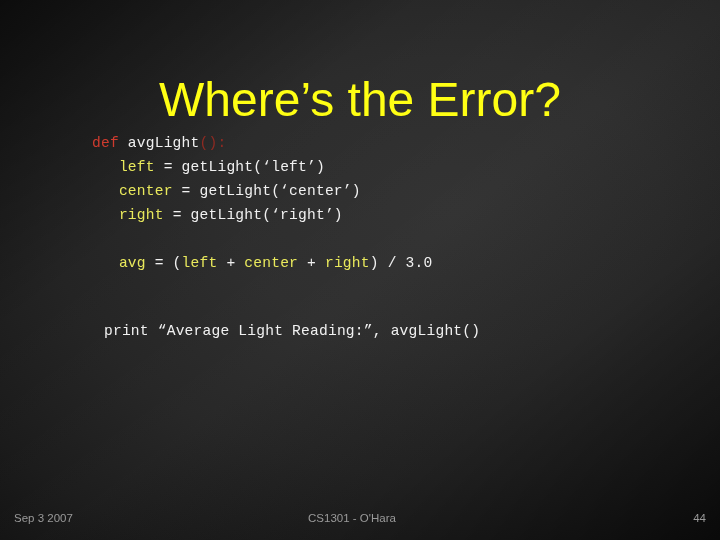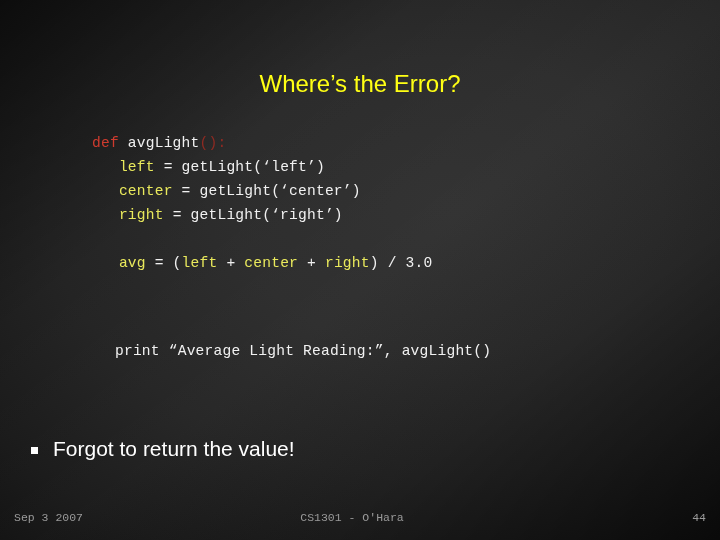--- a/index.html
+++ b/index.html
@@ -27,21 +27,21 @@
   }
   #slide > * { position: relative; z-index: 2; }
 
   #title {
     position: absolute;
     left: 0;
     right: 0;
     top: 46px;
     text-align: center;
     color: #ffff14;
-    font-size: 24px;
+    font-size: 48px;
     line-height: 44px;
     font-weight: normal;
     letter-spacing: 0px;
     white-space: nowrap;
   }
 
   #code {
     position: absolute;
     left: 92px;
     top: 131px;
@@ -54,29 +54,28 @@
   }
   .code-line { height: 24px; white-space: pre; }
   .code-line.blank { height: 24px; }
   .tok-kw      { color: #cf3b2e; }
   .tok-kw-dim  { color: #8e2a22; }
   .tok-var     { color: #e9e95c; }
   .tok-plain   { color: #f1f1f1; }
 
   #print-line {
     position: absolute;
-    left: 115px;
+    left: 104px;
     top: 319px;
     font-family: "Liberation Mono", "DejaVu Sans Mono", monospace;
     font-size: 14.6px;
     line-height: 24px;
     color: #f1f1f1;
     white-space: pre;
     letter-spacing: 0.2px;
-    margin-top: 20px;
   }
 
   #bullet-row {
     position: absolute;
     left: 31px;
     top: 435px;
     display: flex;
     align-items: center;
   }
   #bullet-mark {
@@ -96,41 +95,36 @@
 
   #footer {
     position: absolute;
     left: 0;
     right: 0;
     bottom: 14px;
     height: 16px;
     color: #9a9a9a;
     font-size: 11.5px;
     line-height: 16px;
-    font-family: Liberation Mono, monospace;
   }
   #footer-date   { position: absolute; left: 14px;  top: 0; white-space: nowrap; }
   #footer-center { position: absolute; left: 0; right: 16px; top: 0; text-align: center; white-space: nowrap; }
   #footer-page   { position: absolute; right: 14px; top: 0; text-align: right; white-space: nowrap; }
 </style>
 </head>
 <body>
 
 <div id="slide">
 
   <h1 id="title">Where’s the Error?</h1>
 
   <div id="code"><div class="code-line"><span class="tok-kw">def</span><span class="tok-plain"> avgLight</span><span class="tok-kw-dim">():</span></div><div class="code-line"><span class="tok-plain">   </span><span class="tok-var">left</span><span class="tok-plain"> = getLight(‘left’)</span></div><div class="code-line"><span class="tok-plain">   </span><span class="tok-var">center</span><span class="tok-plain"> = getLight(‘center’)</span></div><div class="code-line"><span class="tok-plain">   </span><span class="tok-var">right</span><span class="tok-plain"> = getLight(‘right’)</span></div><div class="code-line blank">&nbsp;</div><div class="code-line"><span class="tok-plain">   </span><span class="tok-var">avg</span><span class="tok-plain"> = (</span><span class="tok-var">left</span><span class="tok-plain"> + </span><span class="tok-var">center</span><span class="tok-plain"> + </span><span class="tok-var">right</span><span class="tok-plain">) / 3.0</span></div></div>
 
   <div id="print-line">print “Average Light Reading:”, avgLight()</div>
 
-  <div id="bullet-row">
-    <span id="bullet-mark"></span>
-    <span id="bullet-text">Forgot to return the value!</span>
-  </div>
 
   <div id="footer">
     <span id="footer-date">Sep 3 2007</span>
     <span id="footer-center">CS1301 - O'Hara</span>
     <span id="footer-page">44</span>
   </div>
 
 </div>
 
 </body></html>

